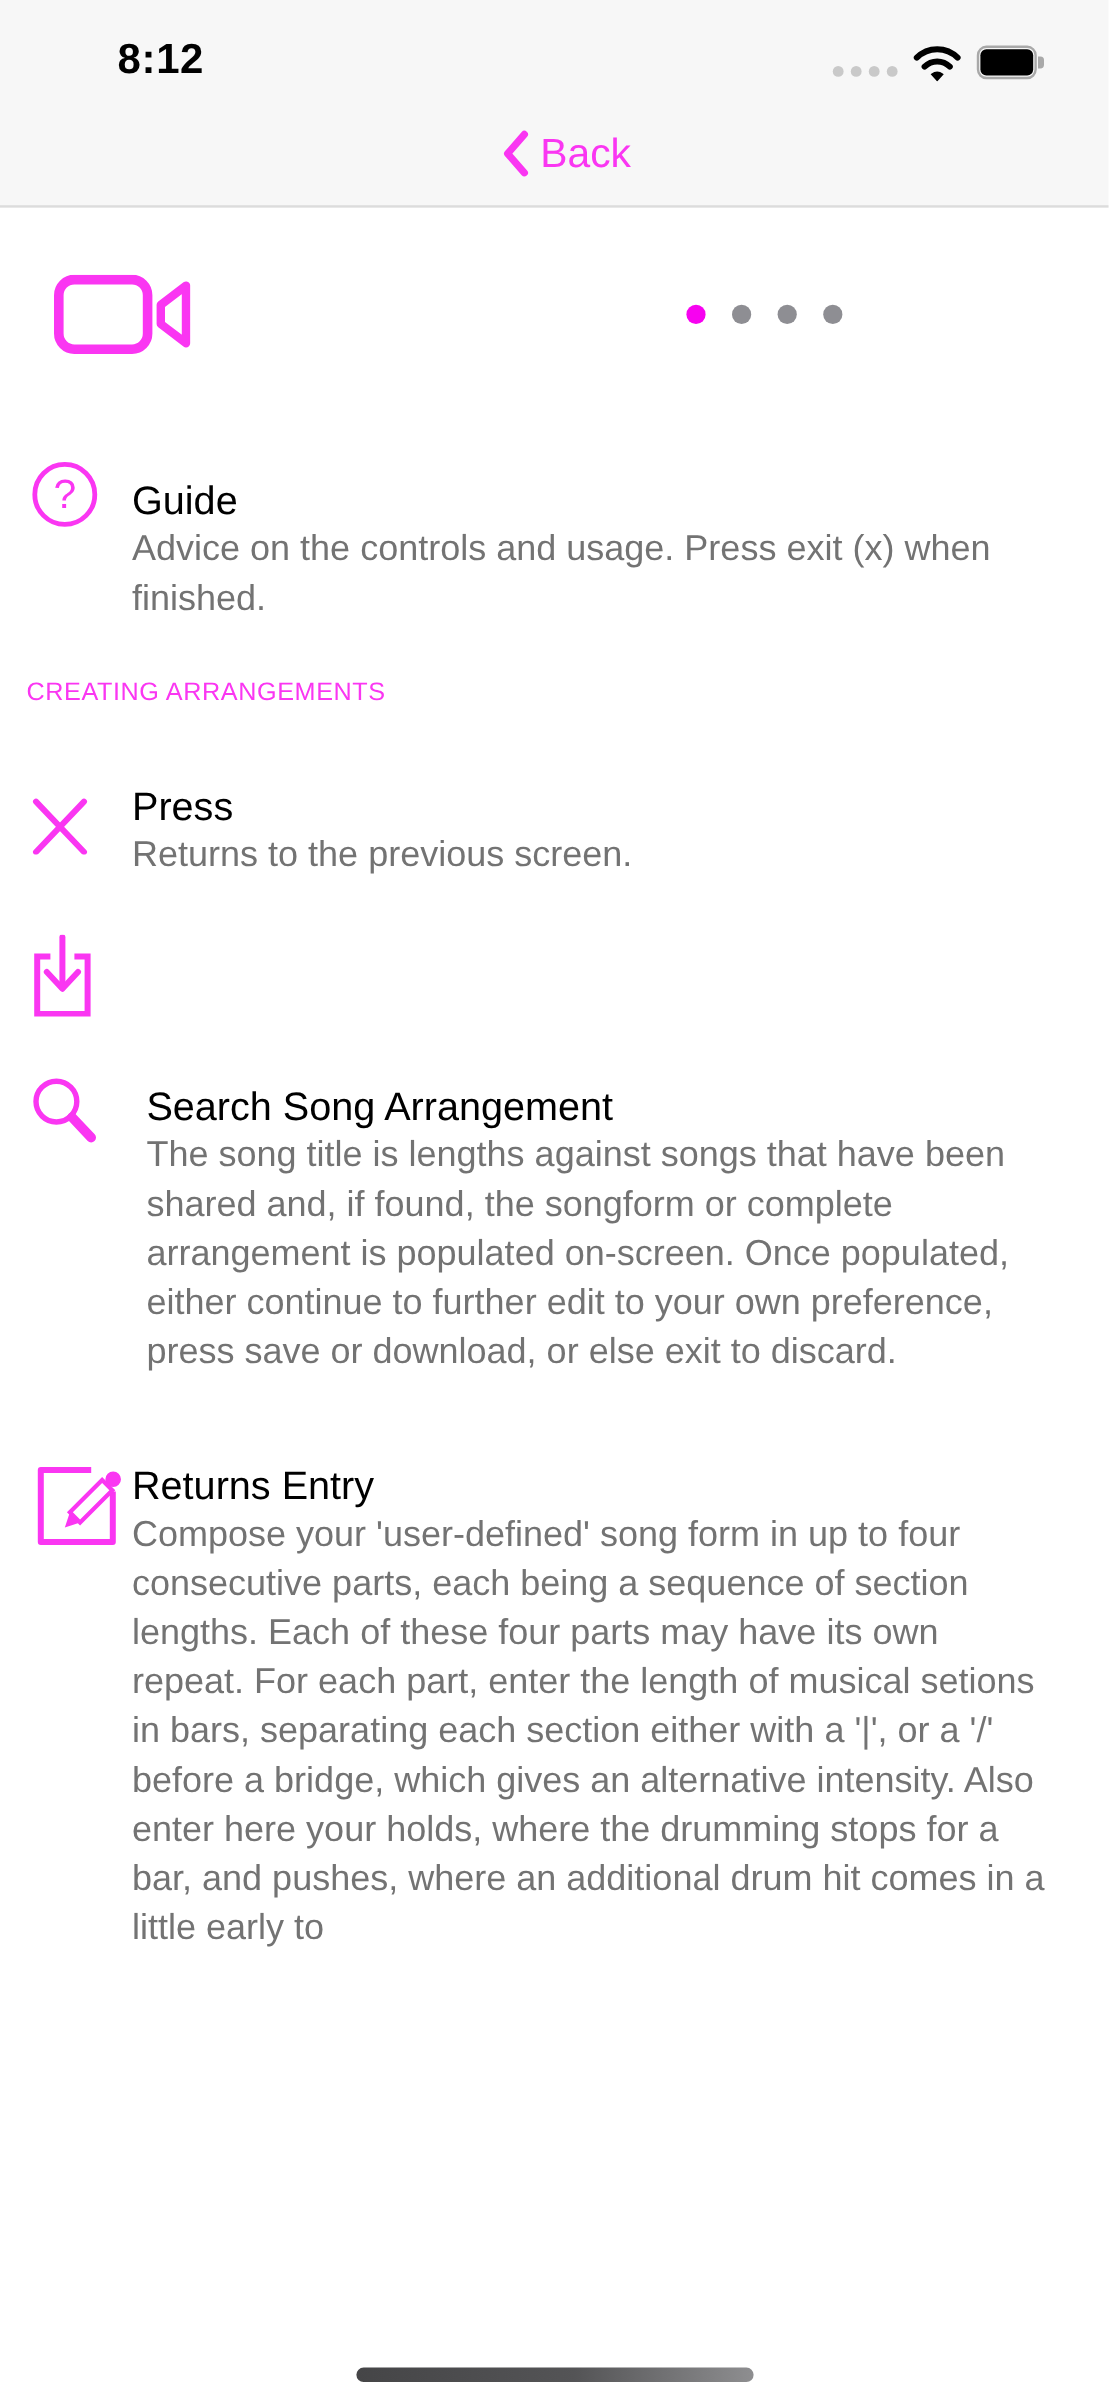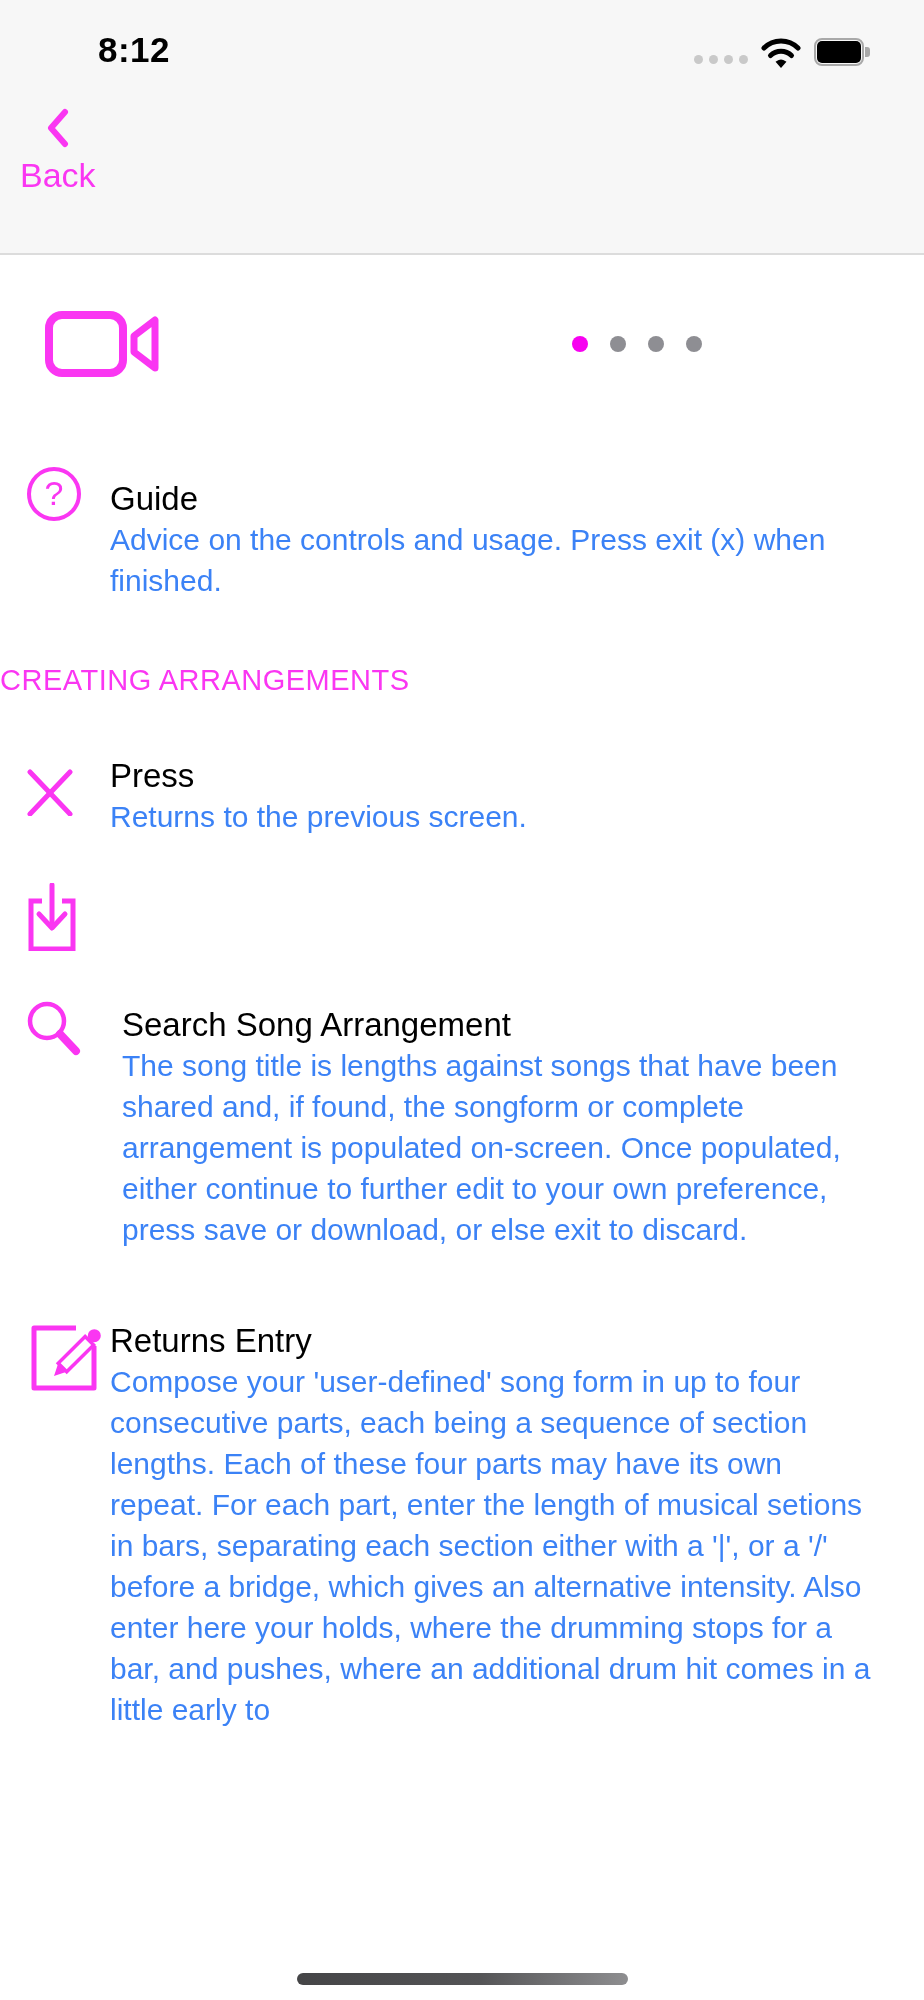--- a/index.html
+++ b/index.html
@@ -3,52 +3,52 @@
 <meta charset="utf-8">
 <style>
   * { margin:0; padding:0; box-sizing:border-box; }
   html,body { background:#ffffff; }
   .screen {
     position:relative; width:924px; height:2000px; overflow:hidden;
     background:#ffffff; font-family:"Liberation Sans","DejaVu Sans",sans-serif;
     color:#000;
   }
   
-  header { height:255px; background:#F7F7F7; border-bottom:2px solid #DCDCDC; }
+  header { height:173px; background:#F7F7F7; border-bottom:2px solid #DCDCDC;text-align:center; }
   .status-bar {
     display:flex; justify-content:space-between; align-items:flex-start;
     padding:30px 54px 0 98px;
   }
   .time { font-size:35px; font-weight:bold; letter-spacing:0.5px; }
   .status-icons { display:flex; align-items:center; gap:12px; padding-top:6px; }
   .cell-dots { display:flex; gap:6px; align-items:center; padding-top:14px; }
   .cell-dots i { width:9px; height:9px; border-radius:50%; background:#C9C9C9; display:block; }
   .battery { position:relative; width:56px; height:28px; }
   .battery .shell { position:absolute; left:0; top:0; width:50px; height:28px;
     border:2px solid #A9A9A9; border-radius:8px; }
   .battery .fill { position:absolute; left:3px; top:3px; width:44px; height:22px;
     background:#000; border-radius:5px; }
   .battery .nub { position:absolute; right:0; top:9px; width:5px; height:10px;
     background:#A9A9A9; border-radius:0 3px 3px 0; }
   .nav-bar { padding-left:20px; margin-top:38px; }
-  .back-btn { display:inline-flex; align-items:center; gap:8px; cursor:pointer;flex-direction:column; }
+  .back-btn { display:inline-flex; align-items:center; gap:8px; cursor:pointer; }
   .back-label { font-size:34px; }
   
   main { padding:0; }
   .hero { display:flex; align-items:center; justify-content:space-between;
     margin-top:56px; padding-left:45px; }
   .page-dots { display:flex; gap:22px; margin-right:222px; }
   .page-dots i { width:16px; height:16px; border-radius:50%; display:block; }
   .row { display:flex; }
   .icon-cell { width:110px; flex:none; padding-left:26px; }
   .text-cell { flex:1; padding-right:46px; font-size:30px; line-height:41px; }
   .item-title { font-size:33px; line-height:41px; color:#000; }
-  .item-body { font-size:30px; line-height:41px; color:#3b82f6; }
-  .section-header { font-size:29px; line-height:41px; font-weight:normal;
-    margin-top:59px; letter-spacing:0.5px; }
+  .item-body { font-size:30px; line-height:41px; color:#737373; }
+  .section-header { font-size:21px; line-height:41px; font-weight:normal;
+    padding-left:22px; margin-top:37px; letter-spacing:0.5px; }
   .row-intro { margin-top:89px; }
   .row-intro .text-cell { padding-top:12px; }
   .row-exit { margin-top:54px; }
   .row-exit .icon-cell svg { margin-top:13px; }
   .row-download { margin-top:58px; }
   .row-download .icon-cell svg { margin-top:-12px; }
   .row-search { margin-top:49px;gap:12px; }
   .row-search .icon-cell svg { margin-top:-4px; }
   .row-detailed { margin-top:62px; }
   .row-detailed .text-cell { padding-top:8px; }

